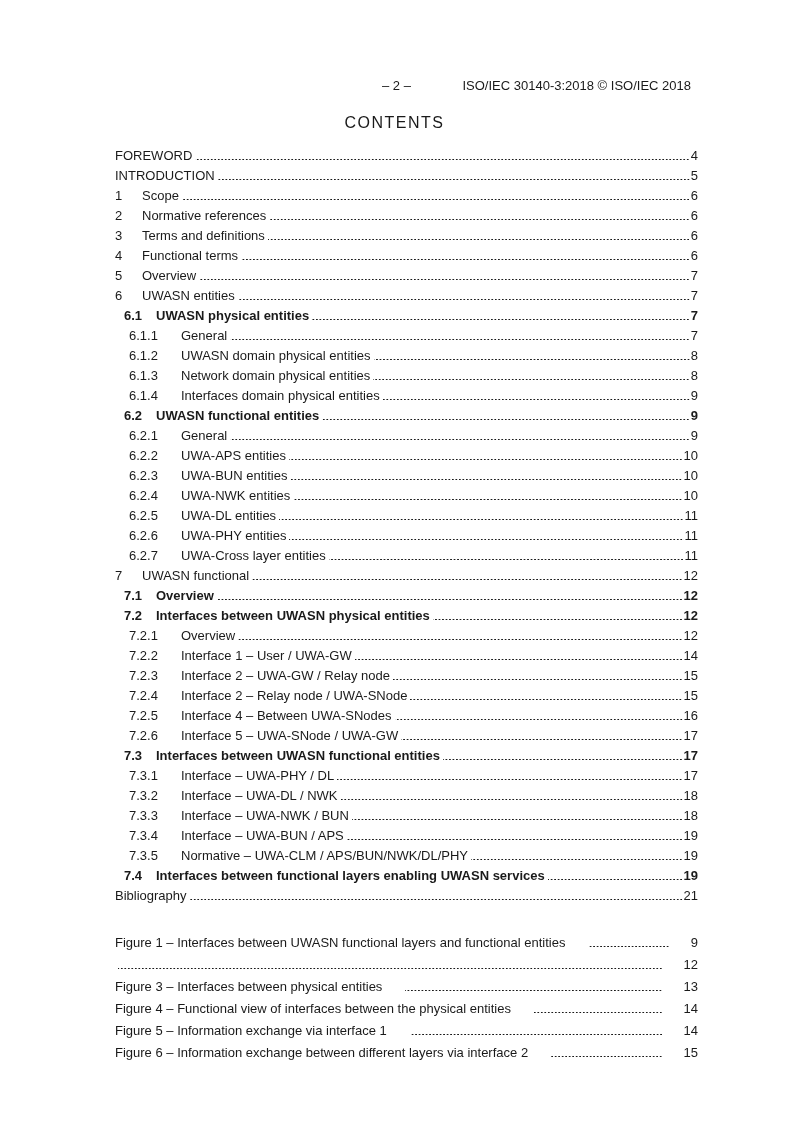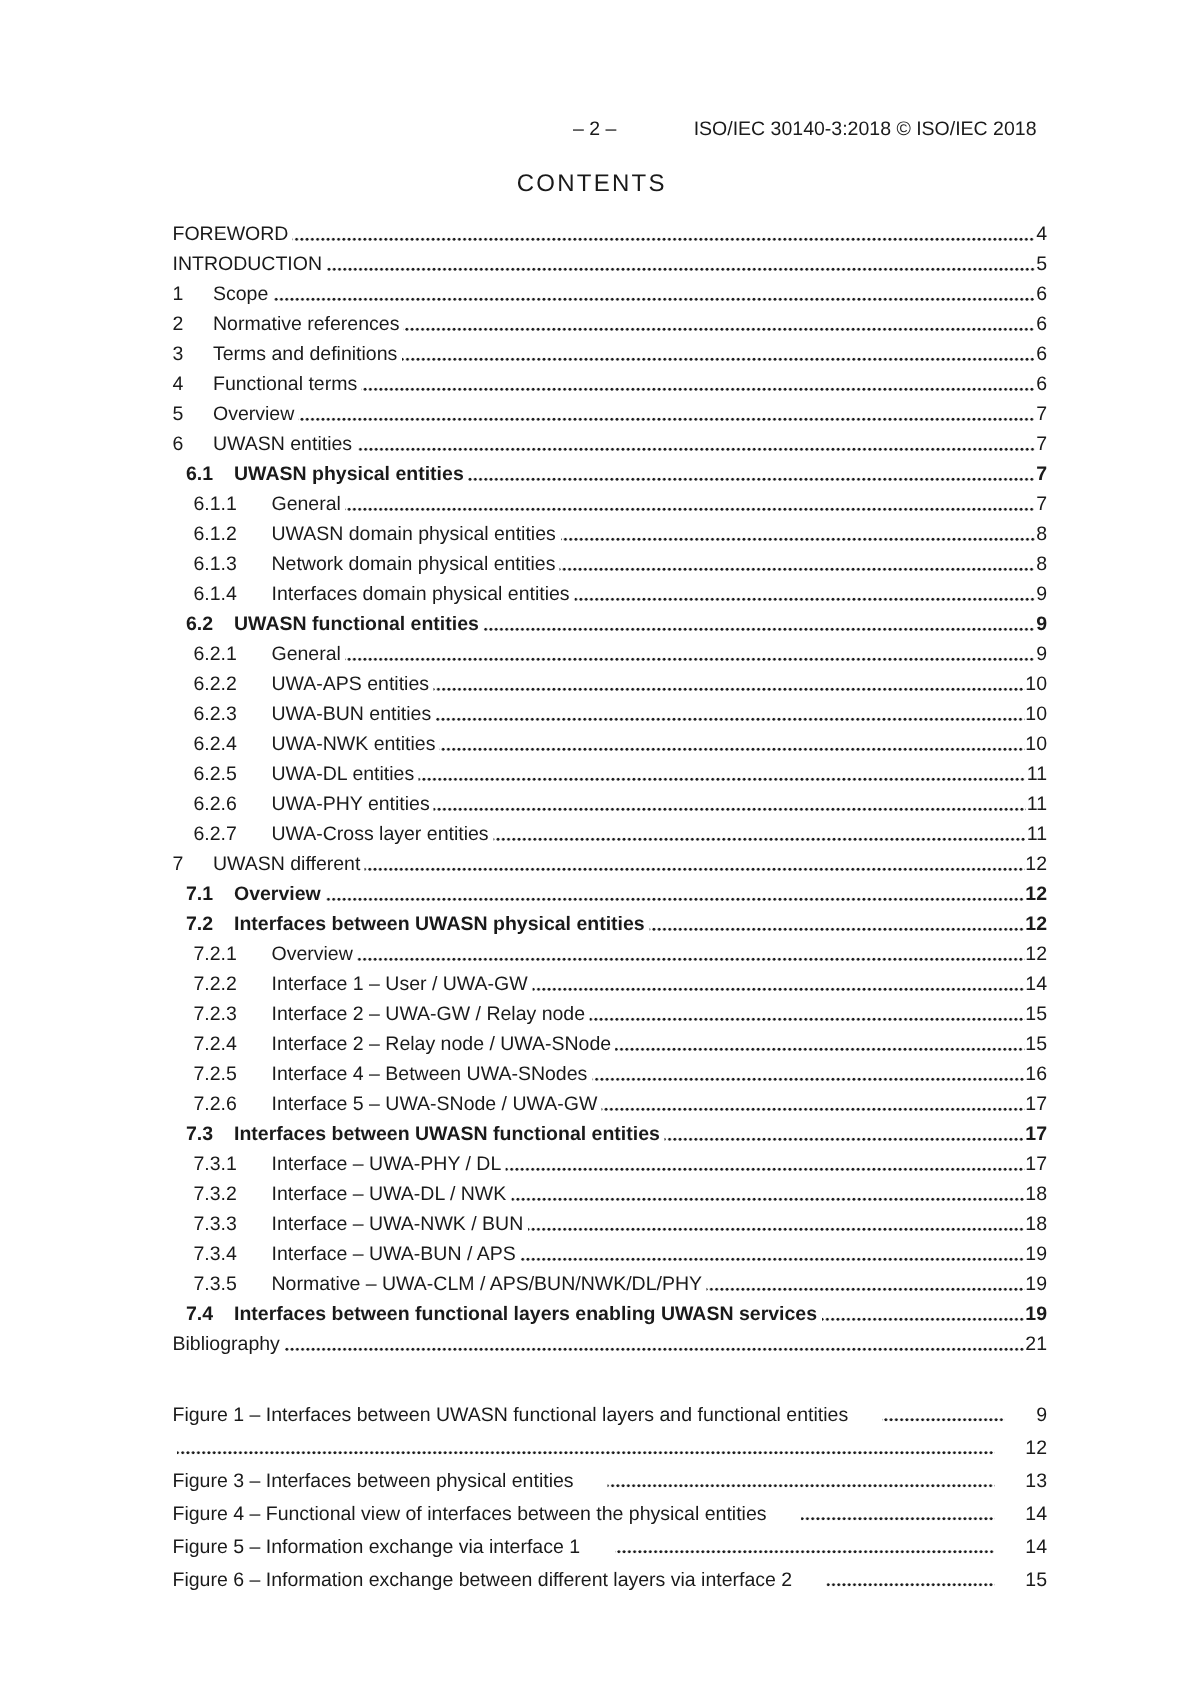--- a/index.html
+++ b/index.html
@@ -183,21 +183,21 @@
         <span class="pagenum">11</span>
       </div>
       <div class="toc-row lvl3">
         <span class="num">6.2.7</span>
         <span class="title">UWA-Cross layer entities</span>
         <span class="leader"></span>
         <span class="pagenum">11</span>
       </div>
       <div class="toc-row lvl1">
         <span class="num">7</span>
-        <span class="title">UWASN different</span>
+        <span class="title">UWASN functional</span>
         <span class="leader"></span>
         <span class="pagenum">12</span>
       </div>
       <div class="toc-row lvl2">
         <span class="num">7.1</span>
         <span class="title">Overview</span>
         <span class="leader"></span>
         <span class="pagenum">12</span>
       </div>
       <div class="toc-row lvl2">

